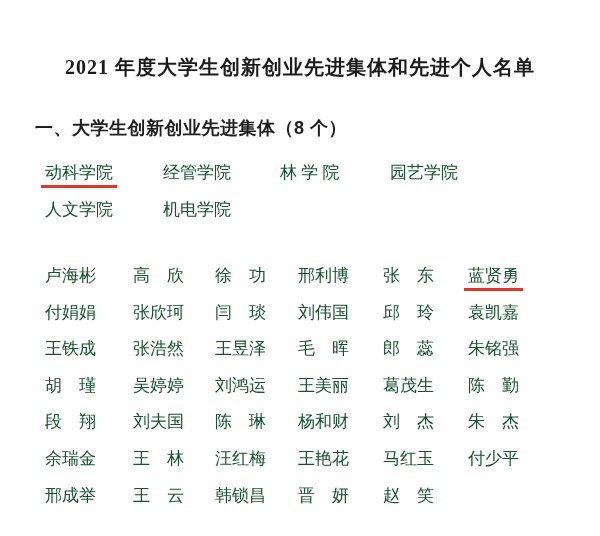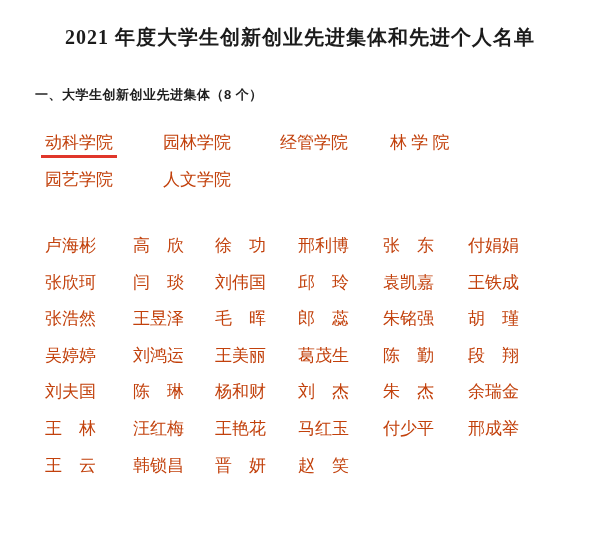--- a/index.html
+++ b/index.html
@@ -2,78 +2,79 @@
 <html style="--accent: #e0362a;"><head>
 <meta charset="utf-8">
 <style>
   :root { --accent:#e0362a; }
   * { box-sizing:border-box; }
   html,body { margin:0; padding:0; }
   body {
     width:600px; height:536px; background:#ffffff; overflow:hidden;
     font-family:"Liberation Sans", sans-serif; position:relative;
   }
-  .doc { position:absolute; inset:0; }
+  .doc { position:absolute; inset:0;margin-top:30px; }
   .title {
     position:absolute; top:24px; left:0; width:600px; text-align:center;
     font-family:"Liberation Serif", serif; font-weight:bold;
     font-size:20px; color:#1b1b1b; letter-spacing:1px; white-space:nowrap;
   }
   .heading {
-    position:absolute; left:35px; font-weight:bold; font-size:13px;
+    position:absolute; left:35px; font-weight:bold; font-size:18px;
     color:#1f1f1f; letter-spacing:0.5px; white-space:nowrap;
   }
   .heading-1 { top:86px; }
   .heading-2 { top:201px; }
   .grid { position:absolute; left:45px; display:grid; }
   .grid-colleges {
     top:133px;
     grid-template-columns:118px 117px 110px auto;
     grid-auto-rows:37px;
   }
   .grid-teachers {
     top:236px;
     grid-template-columns:88px 82px 83px 85px 85px auto;
     grid-auto-rows:36.6px;
   }
   .cell {
     font-family:"Liberation Serif", serif;
-    font-size:17px; line-height:20px; color:#c2410c;
+    font-size:17px; line-height:20px; color:#14532d;
     justify-self:start; align-self:start; white-space:pre;
   }
   .marked {
     border-bottom:3px solid var(--accent);
     padding:0 4px 2px 4px; margin-left:-4px;
   }
 </style>
 </head>
 <body>
 
 <div class="doc">
 
   <div class="title">2021 年度大学生创新创业先进集体和先进个人名单</div>
 
   <div class="heading heading-1">一、大学生创新创业先进集体（8 个）</div>
 
   <div class="grid grid-colleges">
     <span class="cell marked">动科学院</span>
-    <span class="cell">园林学院</span>
     <span class="cell">经管学院</span>
     <span class="cell">林 学 院</span>
     <span class="cell">园艺学院</span>
     <span class="cell">人文学院</span>
+    <span class="cell">机电学院</span>
   </div>
 
 
   <div class="grid grid-teachers">
     <span class="cell">卢海彬</span>
     <span class="cell">高　欣</span>
     <span class="cell">徐　功</span>
     <span class="cell">邢利博</span>
     <span class="cell">张　东</span>
+    <span class="cell marked">蓝贤勇</span>
 
     <span class="cell">付娟娟</span>
     <span class="cell">张欣珂</span>
     <span class="cell">闫　琰</span>
     <span class="cell">刘伟国</span>
 
     <span class="cell">邱　玲</span>
     <span class="cell">袁凯嘉</span>
     <span class="cell">王铁成</span>
     <span class="cell">张浩然</span>

